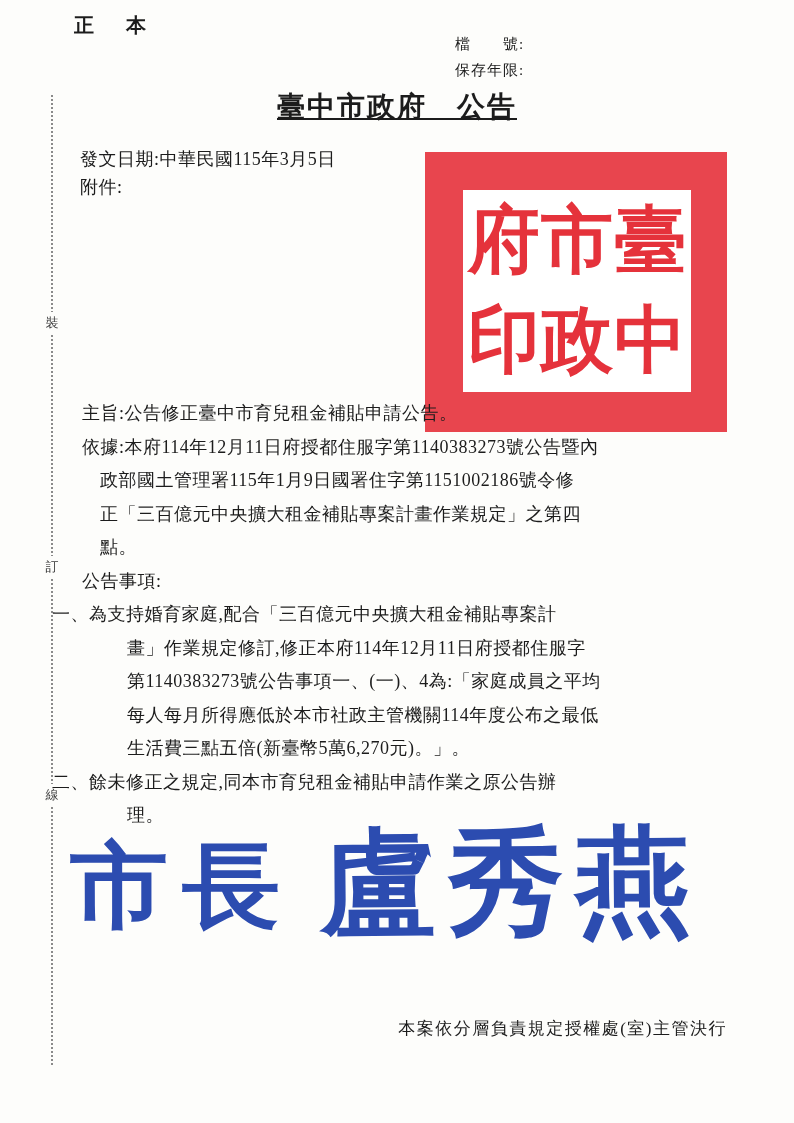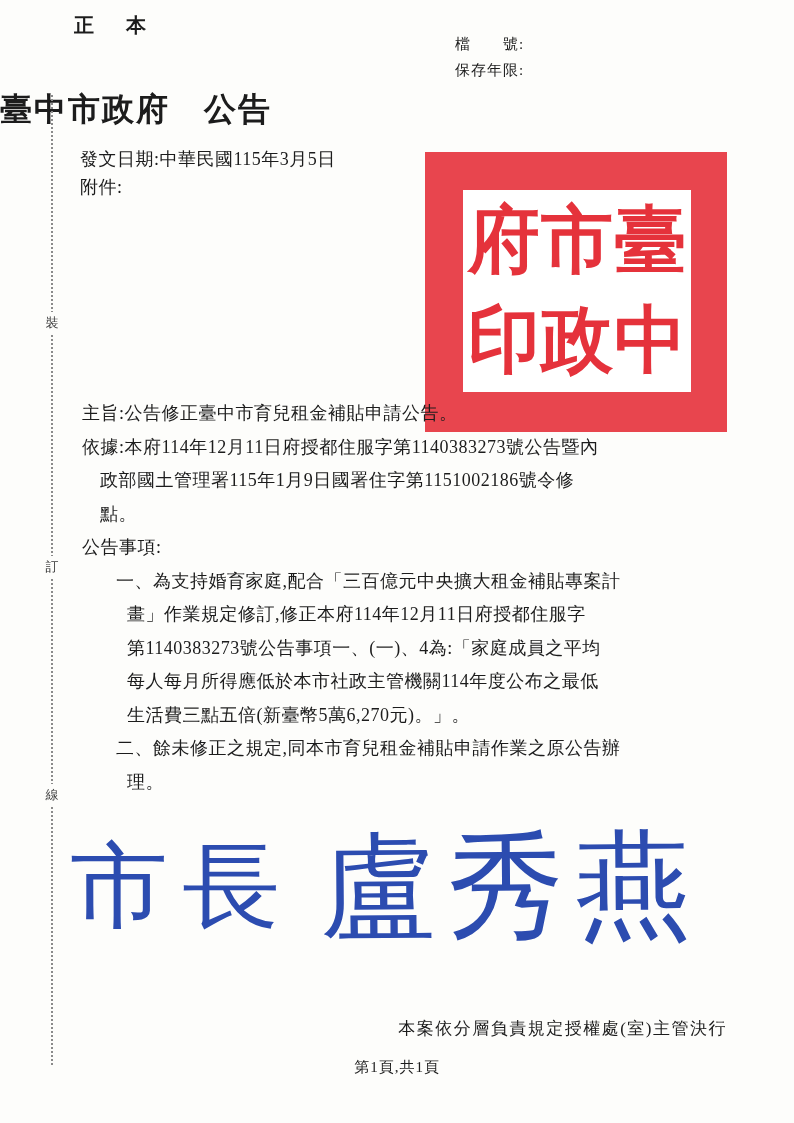--- a/index.html
+++ b/index.html
@@ -26,21 +26,21 @@
   .copy-label {
     position: absolute; left: 74px; top: 12px;
     font-size: 20px; font-weight: bold; letter-spacing: 6px;
   }
   .filing-block {
     position: absolute; left: 455px; top: 31px;
     font-size: 15px; line-height: 26px; letter-spacing: 1px;
   }
   .doc-title {
     position: absolute; left: 0; top: 88px; width: 100%;
-    font-size: 32px; font-weight: bold; letter-spacing: 2px;
+    text-align: center; font-size: 28px; font-weight: bold; letter-spacing: 2px; text-decoration: underline;
   }
 
   
   .meta-block {
     position: absolute; left: 80px; top: 145px;
     font-size: 18px; line-height: 28px; letter-spacing: 0.5px;
     z-index: 2;
   }
 
   
@@ -85,29 +85,29 @@
   .mark-2 { top: 784px; }
 
   
   .body-block {
     position: absolute; left: 0; top: 397px; width: 794px;
     font-size: 18px; line-height: 33.5px; letter-spacing: 0.5px;
     z-index: 2; white-space: nowrap;
   }
   .ln-label { padding-left: 82px; }
   .ln-cont1 { padding-left: 100px; }
-  .ln-item  { padding-left: 116px; }
+  .ln-item  { padding-left: 52px; }
   .ln-cont2 { padding-left: 127px; }
 
   
   .signature {
     position: absolute; left: 70px; top: 812px;
     color: var(--signature-blue);
-    font-weight: normal;
-    display: flex; align-items: center;
+    font-weight: bold;
+    display: flex; align-items: flex-start;
     z-index: 2;
   }
   .sig-title {
     font-size: 98px; line-height: 150px; letter-spacing: 14px;
     transform: scaleY(0.95);
   }
   .sig-name {
     font-size: 116px; line-height: 142px; letter-spacing: 12px;
     margin-left: 26px;
     transform: rotate(-0.5deg);
@@ -163,32 +163,32 @@
 
   <div class="binding-line"></div>
   <div class="binding-mark mark-0">裝</div>
   <div class="binding-mark mark-1">訂</div>
   <div class="binding-mark mark-2">線</div>
 
   <div class="body-block">
     <div class="ln-label">主旨:公告修正臺中市育兒租金補貼申請公告。</div>
     <div class="ln-label">依據:本府114年12月11日府授都住服字第1140383273號公告暨內</div>
     <div class="ln-cont1">政部國土管理署115年1月9日國署住字第1151002186號令修</div>
+    <div class="ln-cont1">正「三百億元中央擴大租金補貼專案計畫作業規定」之第四</div>
     <div class="ln-cont1">點。</div>
     <div class="ln-label">公告事項:</div>
     <div class="ln-item">一、為支持婚育家庭,配合「三百億元中央擴大租金補貼專案計</div>
     <div class="ln-cont2">畫」作業規定修訂,修正本府114年12月11日府授都住服字</div>
     <div class="ln-cont2">第1140383273號公告事項一、(一)、4為:「家庭成員之平均</div>
     <div class="ln-cont2">每人每月所得應低於本市社政主管機關114年度公布之最低</div>
     <div class="ln-cont2">生活費三點五倍(新臺幣5萬6,270元)。」。</div>
     <div class="ln-item">二、餘未修正之規定,同本市育兒租金補貼申請作業之原公告辦</div>
     <div class="ln-cont2">理。</div>
   </div>
 
   <div class="signature">
     <span class="sig-title">市長</span>
     <span class="sig-name">盧秀燕</span>
   </div>
 
   <div class="authority-note">本案依分層負責規定授權處(室)主管決行</div>
-  <div class="page-info">第1頁,共1頁</div>
 
 </div>
 
 </body></html>

